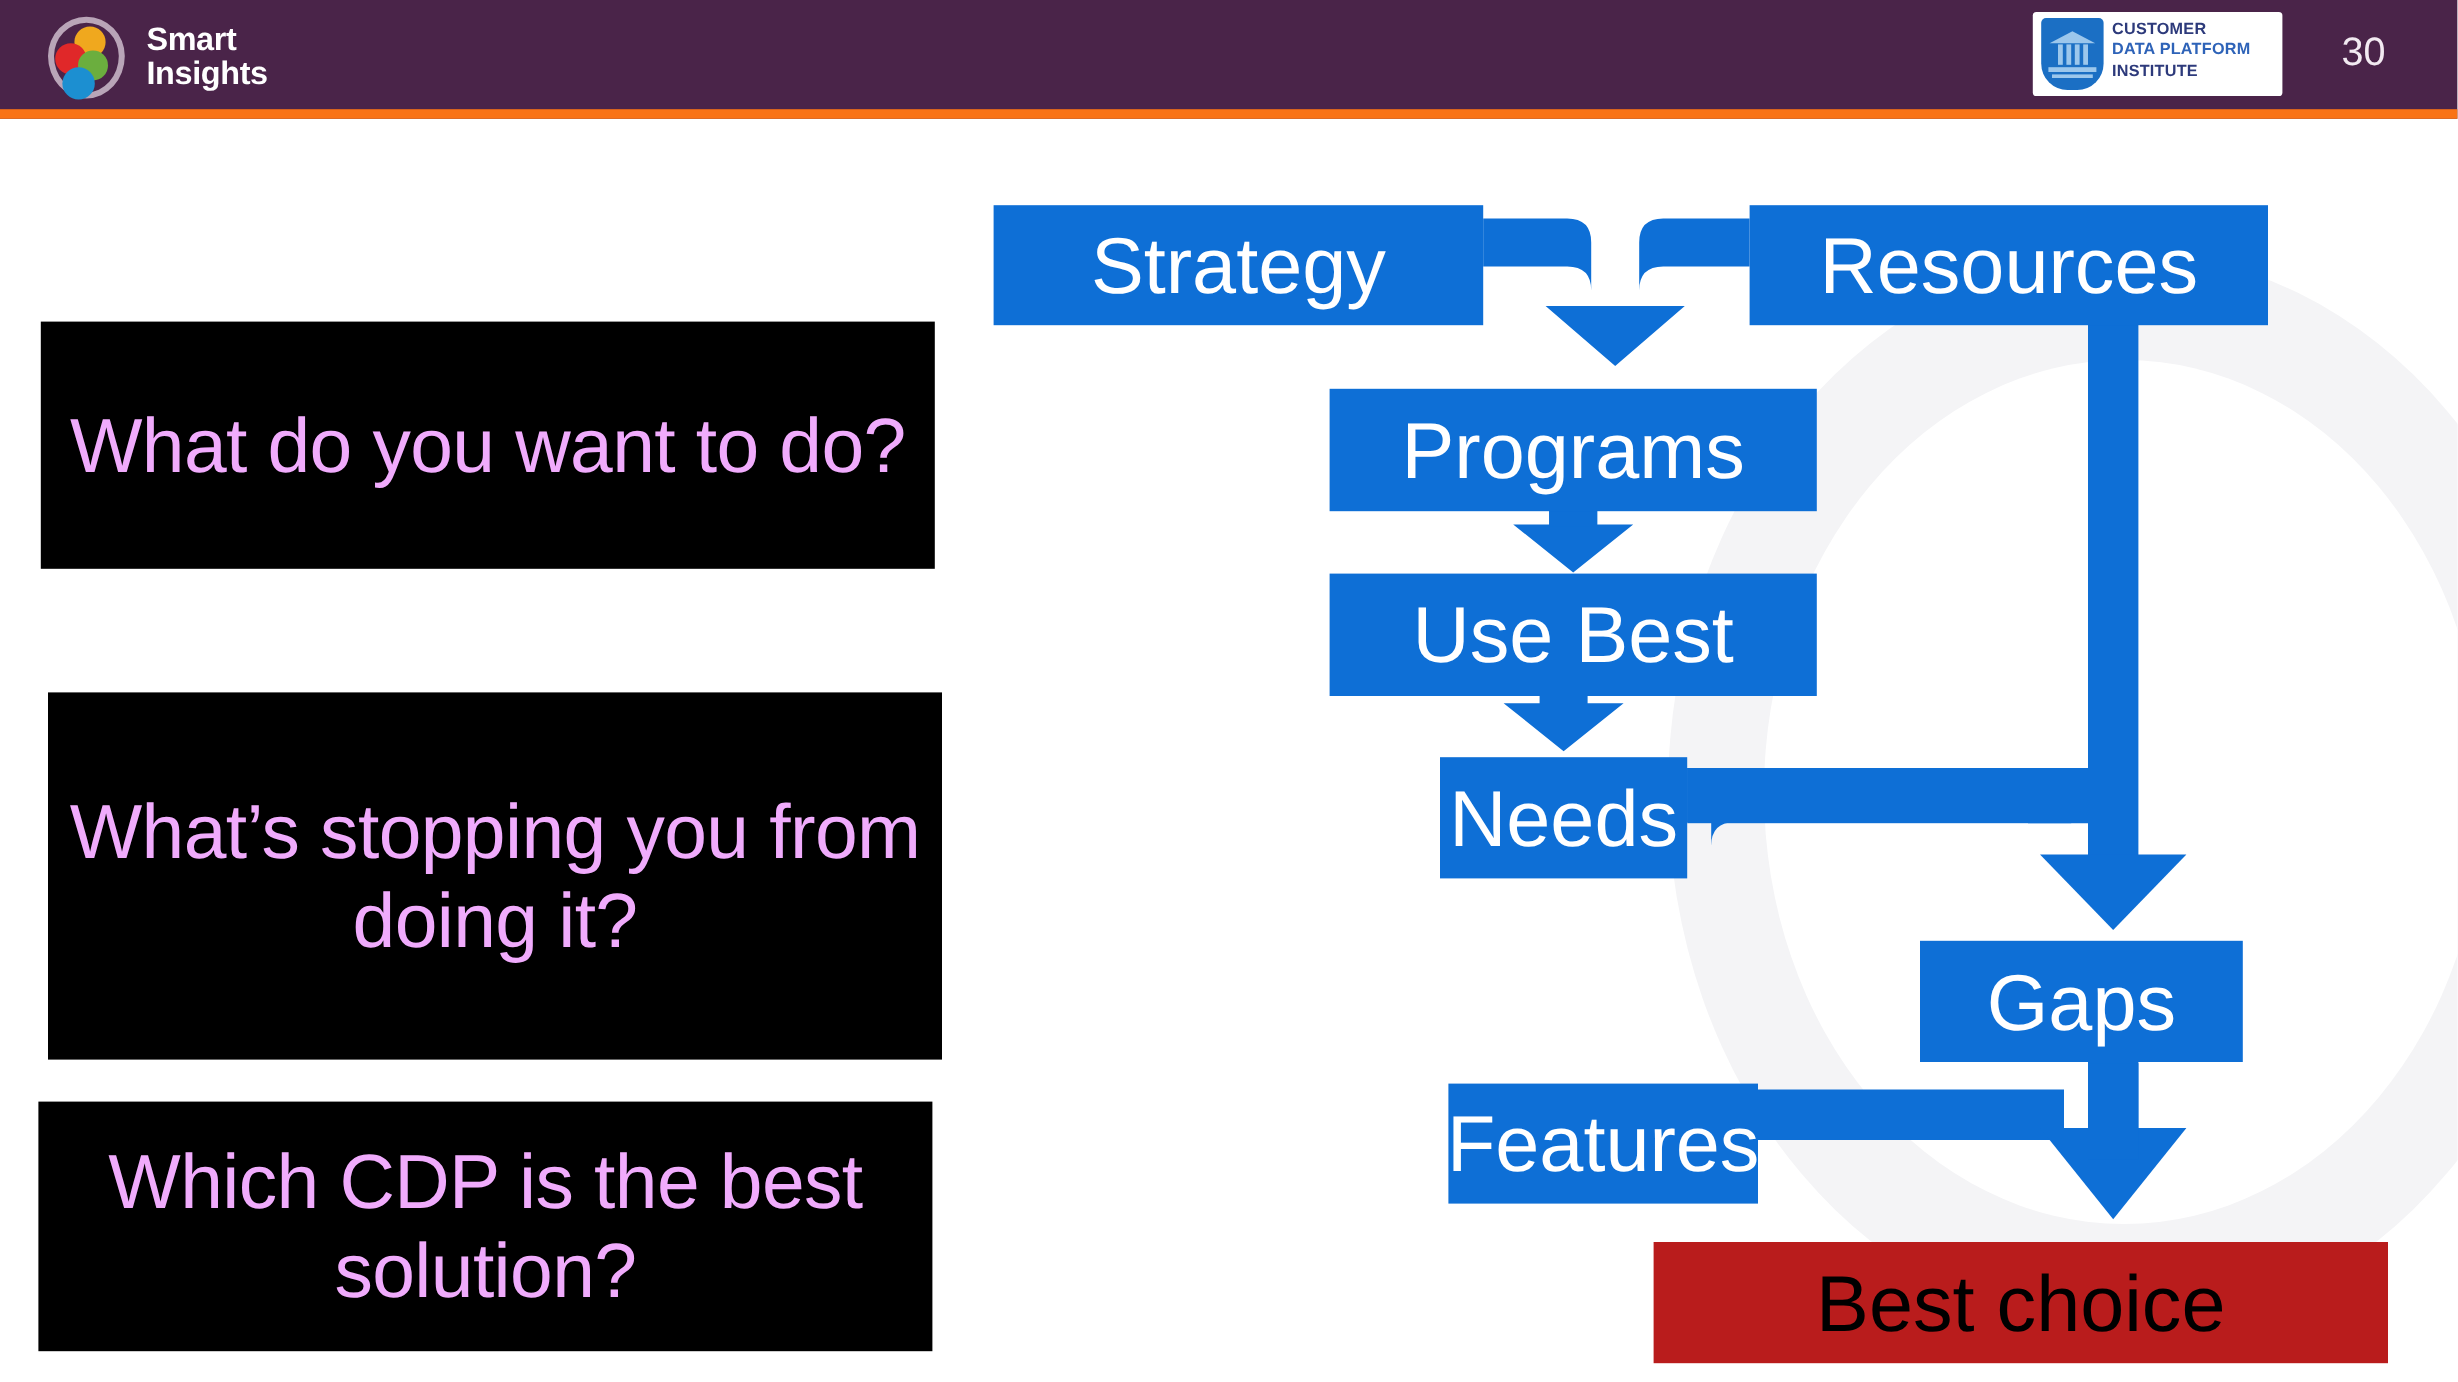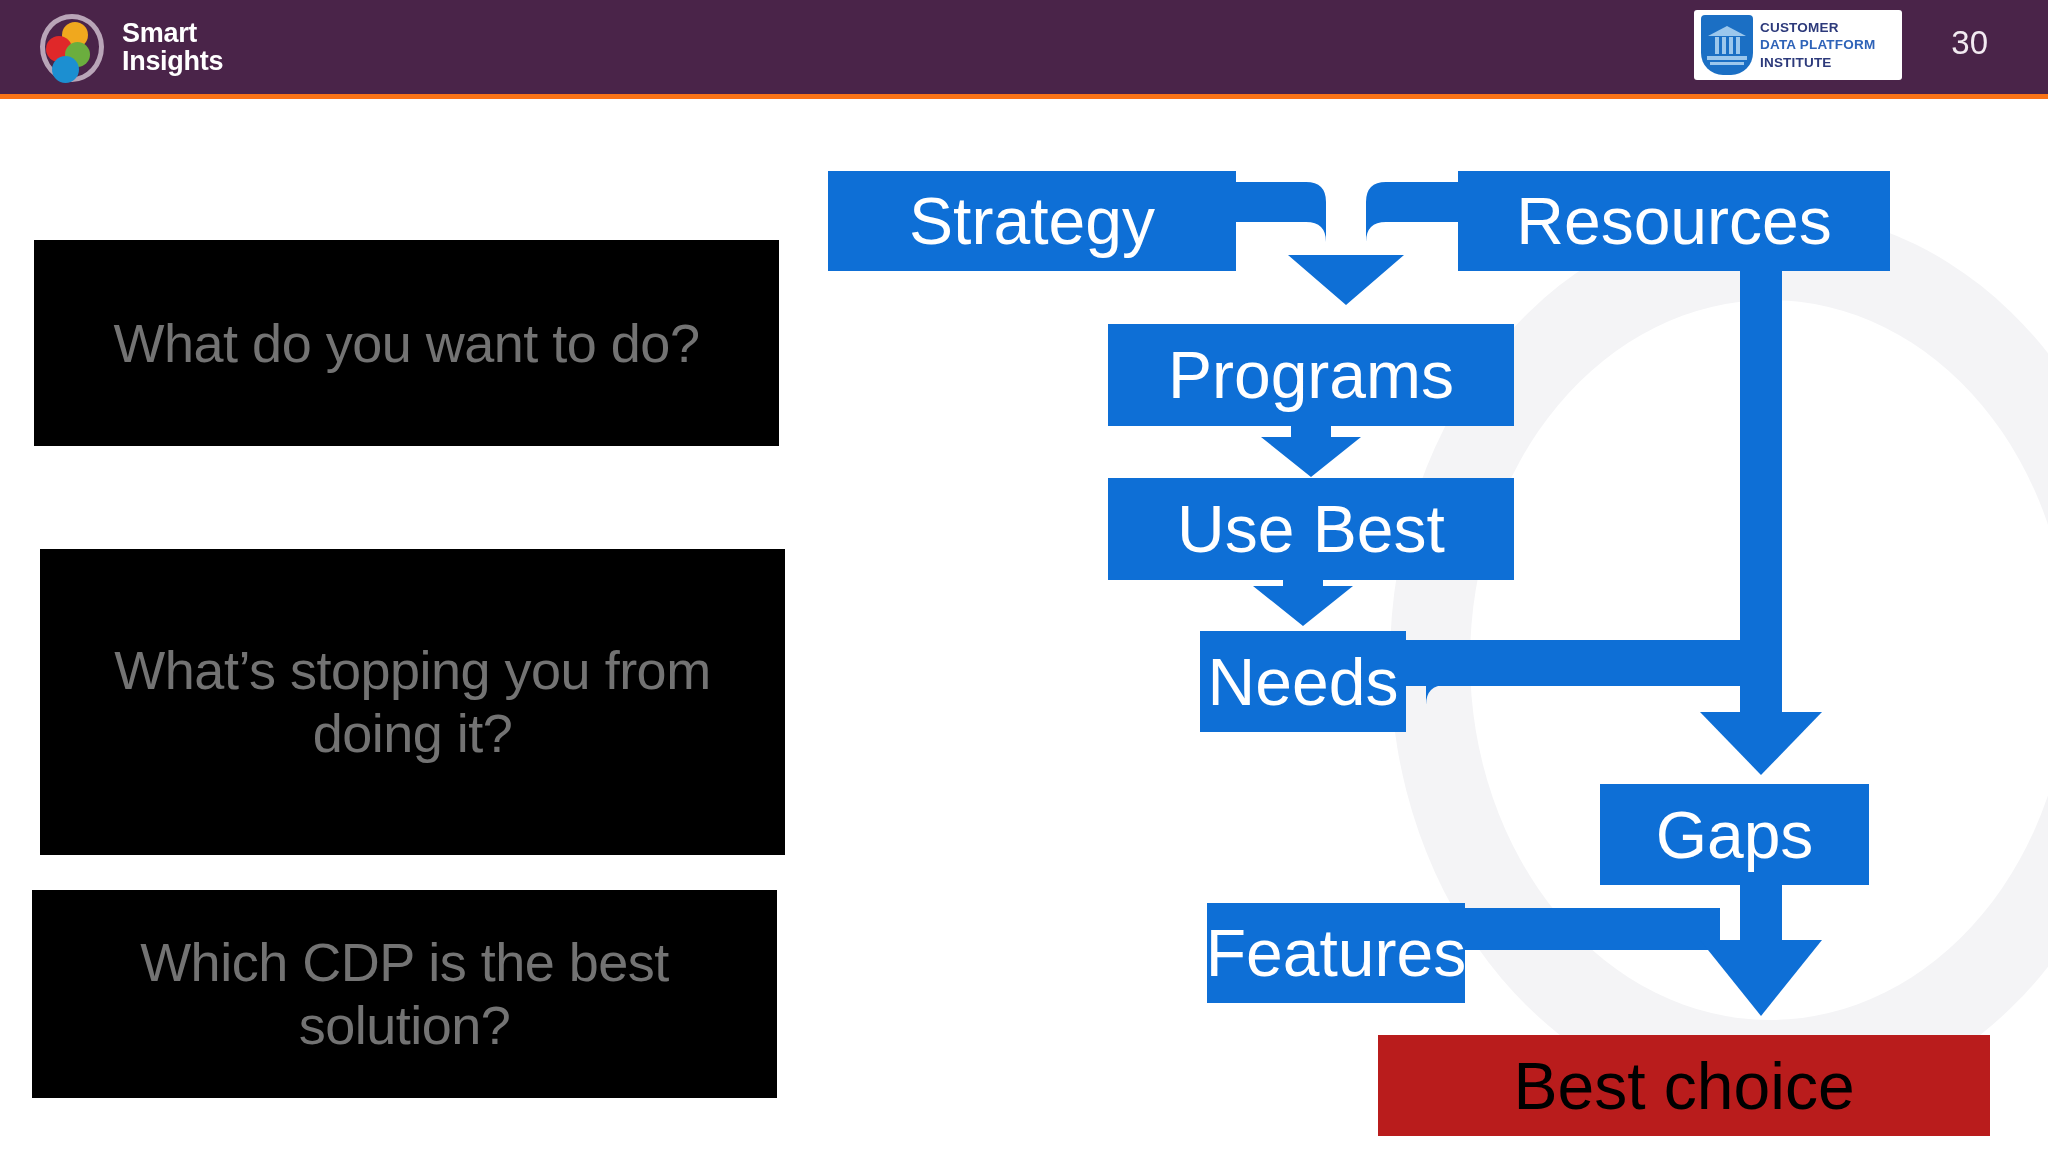--- a/index.html
+++ b/index.html
@@ -8,21 +8,21 @@
     font-family:"Liberation Sans", sans-serif;
     background:#ffffff;
     position:relative;
     overflow:hidden;
   }
 
   
   .header {
     position:absolute; left:0; top:0; width:2048px; height:99px;
     background:#4A2449;
-    border-bottom:5px solid #f97316;
+    border-bottom:8px solid #f97316;
   }
   .logo-wrap {
     position:absolute; left:36px; top:12px;
     display:flex; align-items:center; gap:14px;
   }
   .logo-mark { position:relative; width:72px; height:72px; }
   .logo-mark .ring {
     position:absolute; left:4px; top:2px; width:64px; height:68px;
     border:5px solid #B9A5B8; border-radius:50% 50% 50% 50%/48% 48% 52% 52%;
   }
@@ -32,21 +32,21 @@
   .dot-green  { width:25px; height:25px; background:#6BAE3E; left:29px; top:30px; }
   .dot-blue   { width:27px; height:27px; background:#1C8FD1; left:16px; top:44px; }
   .logo-text {
     color:#ffffff; font-weight:bold; line-height:1.02;
     font-size:27px; letter-spacing:-0.3px;
   }
 
   .cdp-badge {
     position:absolute; right:146px; top:10px;
     width:208px; height:70px; background:#ffffff;
-    border-radius:3px; display:flex; align-items:center; padding:5px 7px;
+    border-radius:3px; display:flex; padding:5px 7px;
   }
   .cdp-shield {
     width:52px; height:60px; background:#1B6FC4;
     border-radius:4px 4px 22px 22px;
     display:flex; flex-direction:column; align-items:center; justify-content:center;
     flex:none; position:relative;
   }
   .cdp-shield .roof {
     width:0; height:0; border-left:19px solid transparent;
     border-right:19px solid transparent; border-bottom:10px solid #9CC7EC;
@@ -73,24 +73,24 @@
     background:#F4F4F6; z-index:0;
   }
   .watermark2 {
     position:absolute; left:1470px; top:300px;
     width:600px; height:720px; border-radius:50%;
     background:#ffffff; z-index:0;
   }
 
   
   .qcard {
-    position:absolute; background:#000000; color:#737373;
+    position:absolute; background:#000000; color:#f0abfc;
     display:flex; align-items:center; justify-content:center;
-    text-align:center; font-size:54px; line-height:1.16;
-    letter-spacing:-0.5px; z-index:3; padding:6px 14px;
+    text-align:center; font-size:64px; line-height:1.16;
+    letter-spacing:-0.5px; z-index:3; padding:6px 14px;margin-top:28px;
   }
   #q1 { left:34px;  top:240px; width:745px; height:206px; }
   #q2 { left:40px;  top:549px; width:745px; height:306px; }
   #q3 { left:32px;  top:890px; width:745px; height:208px; }
 
   
   .flow { position:absolute; left:0; top:0; width:2048px; height:1152px; z-index:2;margin-top:19px; }
   .node {
     position:absolute; background:#0E6FD6; color:#ffffff;
     display:flex; align-items:center; justify-content:center;

